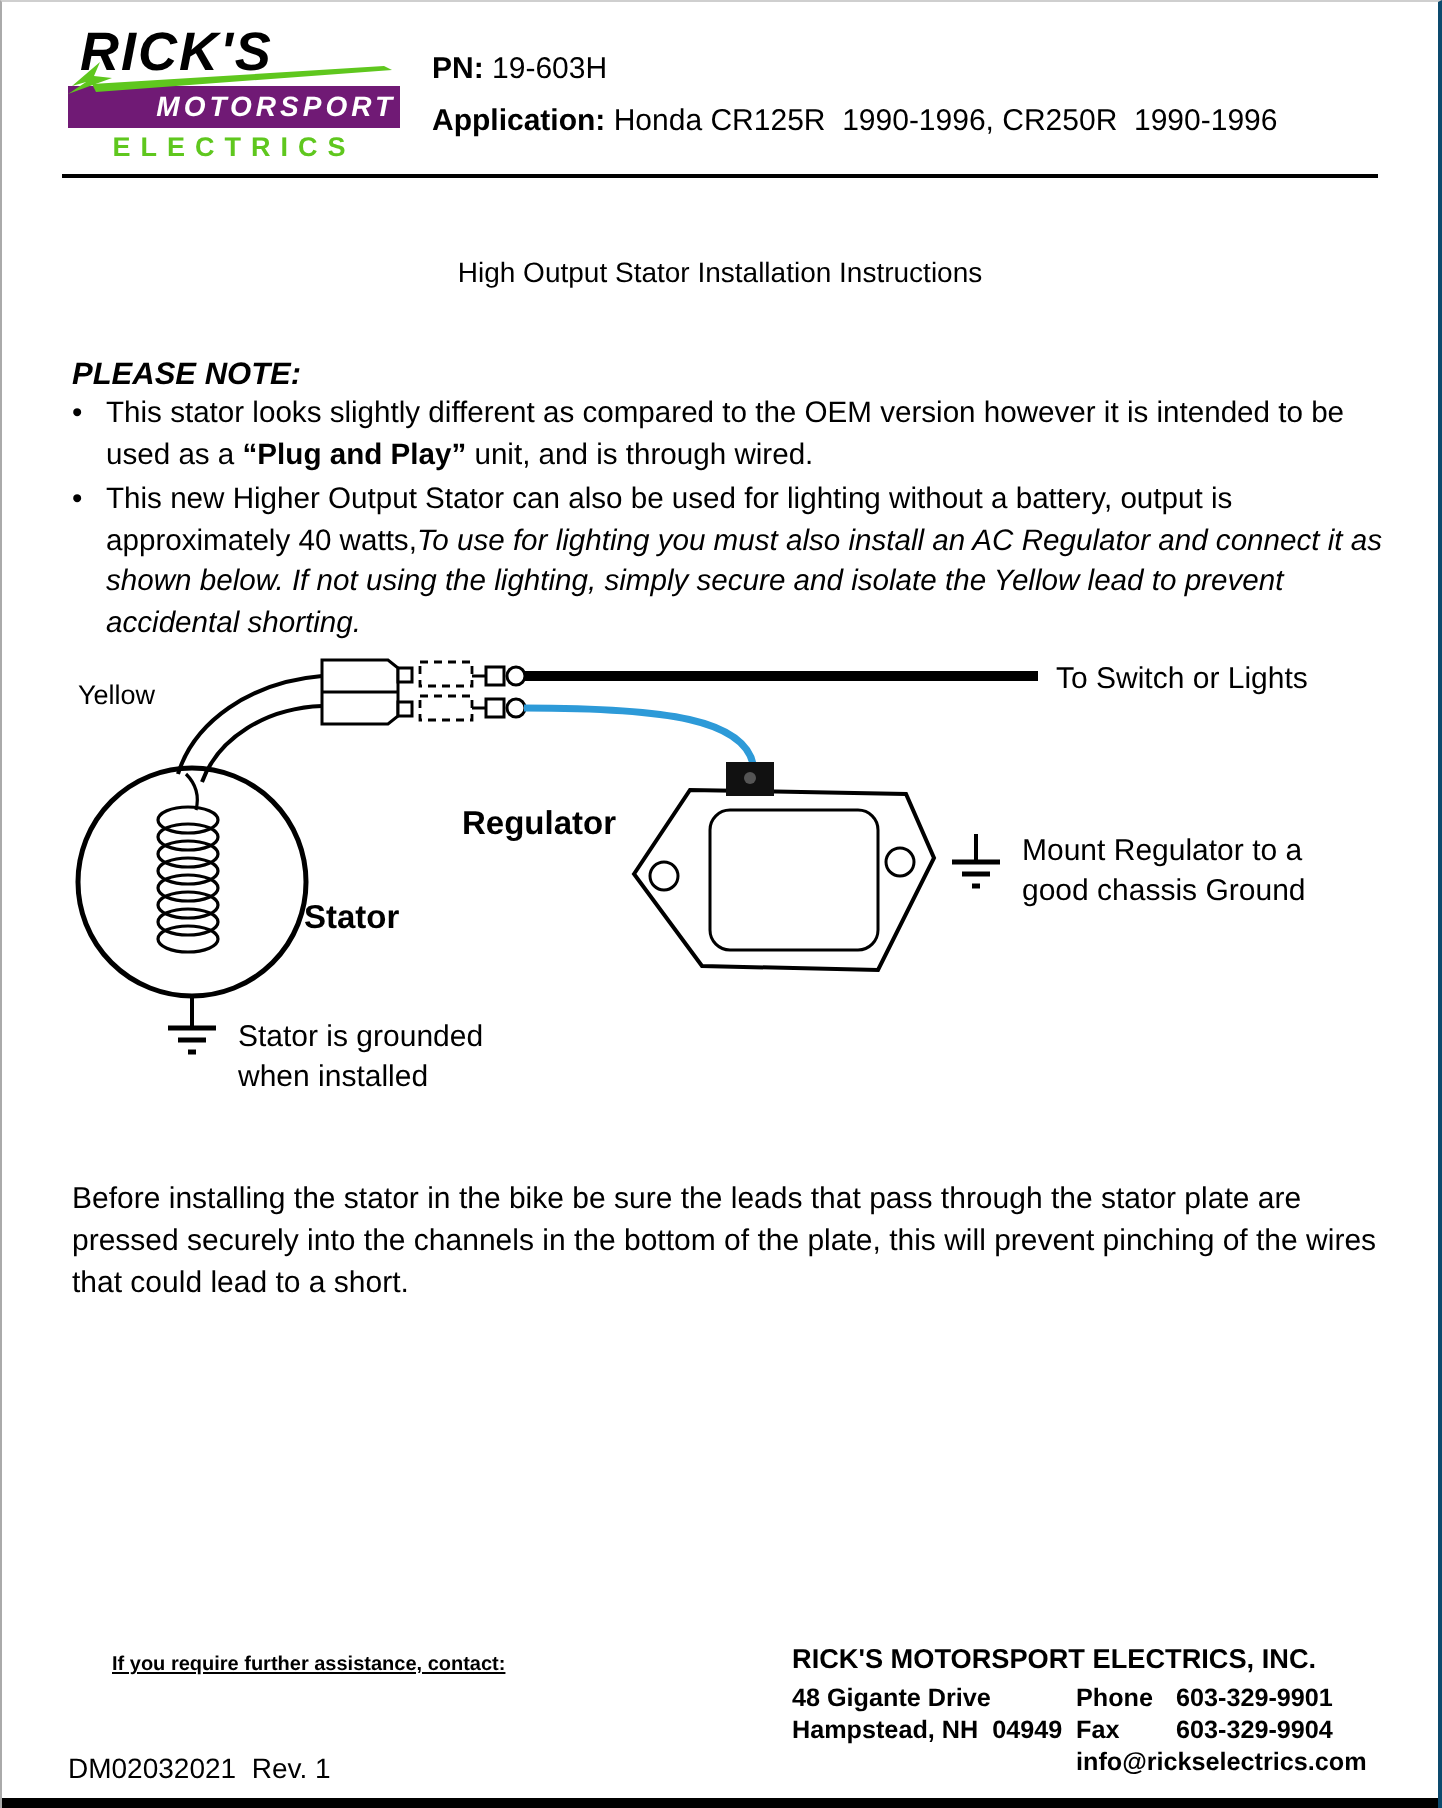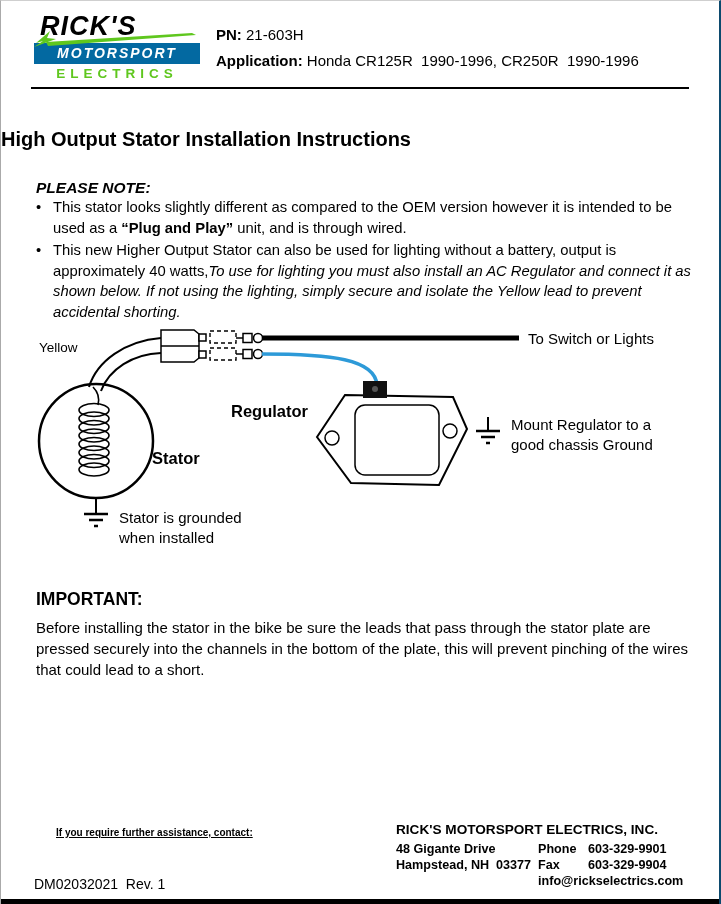--- a/index.html
+++ b/index.html
@@ -7,31 +7,31 @@
   .page { position:relative; width:721px; height:904px; background:#fff; margin:0 auto;
           border-left:1px solid #aaa; border-right:2px solid #0c4a6e; border-top:1px solid #cfcfcf; overflow:hidden; }
   .bottom-bar { position:absolute; bottom:0; left:0; right:0; height:5px; background:#000; }
 
   
   .hdr { position:absolute; top:12px; left:33px; right:30px; display:flex; }
   .logo { width:166px; position:relative; }
   .logo-ricks { font-style:italic; font-weight:bold; font-size:27px; letter-spacing:1px; line-height:1; position:relative; z-index:2; padding-left:6px; }
   .bolt-svg { position:absolute; left:0; top:18px; z-index:1; }
   .bolt-svg polygon { fill:var(--brand_green); }
-  .logo-motorsport { margin-top:3px; background:#0369a1; color:#fff; font-weight:bold; font-style:italic;
-                     font-size:14px; letter-spacing:2px; text-align:center; padding:2px 2px 3px; }
+  .logo-motorsport { margin-top:3px; background:#701a75; color:#fff; font-weight:bold; font-style:italic;
+                     font-size:14px; letter-spacing:2px; text-align:right; padding:2px 2px 3px; }
   .logo-electrics { color:var(--brand_green); font-weight:bold; font-size:13.5px; letter-spacing:5px; text-align:center; margin-top:2px; }
   .hdr-info { margin-left:16px; margin-top:13px; font-size:15px; }
   .hdr-info .row2 { margin-top:9px; }
   .b { font-weight:bold; }
   .pre { white-space:pre-wrap; }
   .rule { position:absolute; top:86px; left:30px; right:30px; height:2px; background:#000; }
 
   
-  .title { position:absolute; top:127px; left:0; width:100%; text-align:left; font-size:20px; font-weight:bold; }
+  .title { position:absolute; top:127px; left:0; width:100%; text-align:center; font-size:14px; font-weight:normal; }
   .notes { position:absolute; top:178px; left:35px; width:658px; }
   .note-head { font-weight:bold; font-style:italic; font-size:15.5px; }
   .bullet { position:relative; padding-left:17px; font-size:14.8px; line-height:20.5px; margin-bottom:2px; }
   .bullet .marker { position:absolute; left:0; }
   .bi { font-weight:bold; }
   .it { font-style:italic; }
 
   
   .diagram { position:absolute; top:316px; left:0; }
   .diagram text { fill:#000; font-family:"Liberation Sans","DejaVu Sans",sans-serif; }
@@ -64,21 +64,21 @@
       <svg class="bolt-svg" width="162" height="16" viewBox="0 0 162 16">
         <polygon points="16,0 2,12 9,10 0,16 22,8 13,7"></polygon>
         <polygon points="12,11 158,2 162,4 14,15"></polygon>
       </svg>
       <div class="logo-motorsport">MOTORSPORT</div>
       <div class="logo-electrics">ELECTRICS</div>
     </div>
     <div class="hdr-info">
       <div>
         <span class="b">PN:</span>
-        <span>21-603H</span>
+        <span>19-603H</span>
       </div>
       <div class="row2">
         <span class="b">Application:</span>
         <span class="pre">Honda CR125R  1990-1996, CR250R  1990-1996</span>
       </div>
     </div>
   </div>
   <div class="rule"></div>
 
   <div class="title">High Output Stator Installation Instructions</div>
@@ -164,32 +164,31 @@
       <line x1="95" y1="181" x2="95" y2="197" stroke-width="2"></line>
       <line x1="83" y1="197" x2="107" y2="197" stroke-width="2.5"></line>
       <line x1="88" y1="203" x2="102" y2="203" stroke-width="2.5"></line>
       <line x1="93" y1="209" x2="97" y2="209" stroke-width="2.5"></line>
     </g>
     <text x="118" y="206" class="t15">Stator is grounded</text>
     <text x="118" y="226" class="t15">when installed</text>
   </svg>
 
   <div class="important">
-    <div class="imp-head">IMPORTANT:</div>
     <div class="imp-body">Before installing the stator in the bike be sure the leads that pass through the stator plate are pressed securely into the channels in the bottom of the plate, this will prevent pinching of the wires that could lead to a short.</div>
   </div>
 
   <div class="assist">If you require further assistance, contact:</div>
   <div class="contact">
     <div class="company">RICK'S MOTORSPORT ELECTRICS, INC.</div>
     <div class="c-grid">
       <span class="pre">48 Gigante Drive</span>
       <span>Phone</span>
       <span>603-329-9901</span>
-      <span class="pre">Hampstead, NH  03377</span>
+      <span class="pre">Hampstead, NH  04949</span>
       <span>Fax</span>
       <span>603-329-9904</span>
       <span class="span23">info@rickselectrics.com</span>
     </div>
   </div>
   <div class="docnum pre">DM02032021  Rev. 1</div>
 
   <div class="bottom-bar"></div>
 </div>
 

